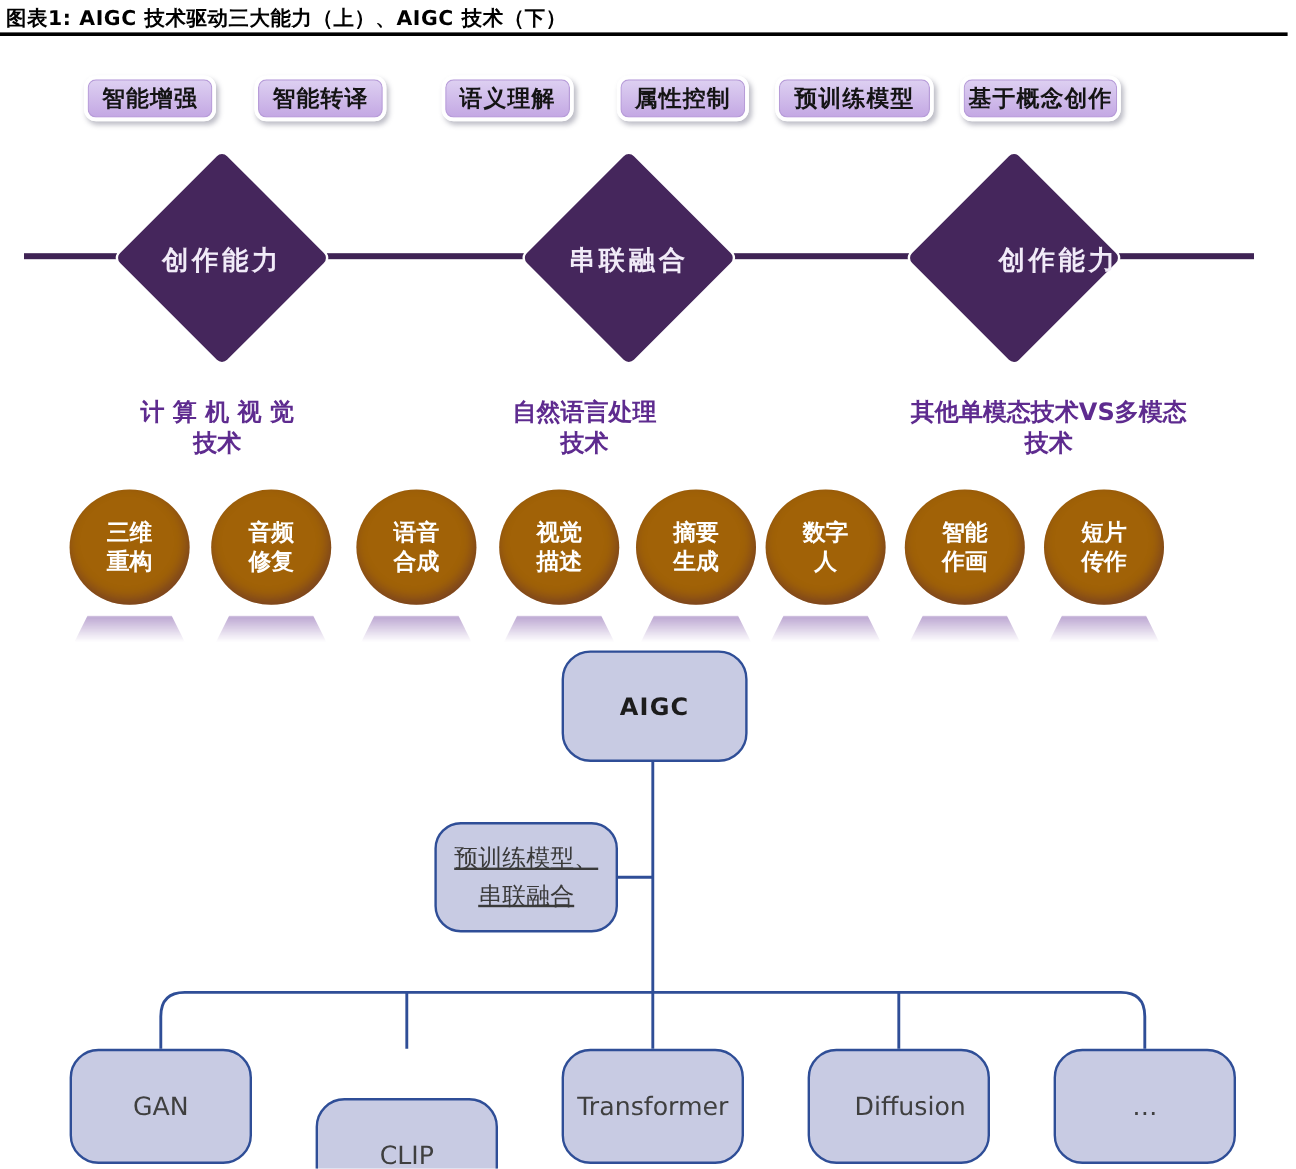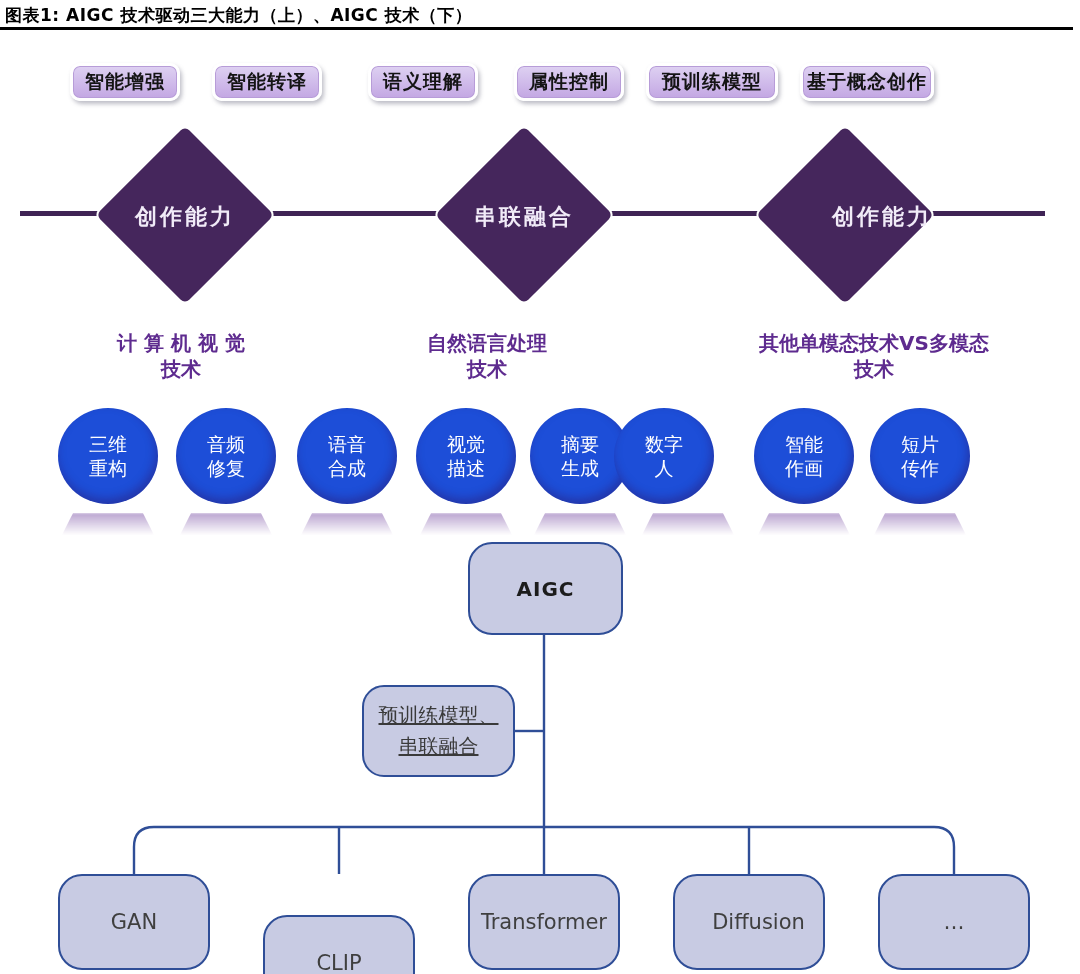--- a/index.html
+++ b/index.html
@@ -18,24 +18,24 @@
   .mainline{position:absolute;left:20px;top:211px;width:1025px;height:5px;background:#3f2355;}
 
   .diamond{position:absolute;top:150px;width:130px;height:130px;background:#45265c;
            border:2px solid #ffffff;border-radius:8px;transform:rotate(45deg);box-sizing:border-box;}
   .diamond-label{position:absolute;top:202px;width:160px;text-align:center;font-size:22px;font-weight:bold;
            color:#f1ebf8;letter-spacing:3px;white-space:nowrap;}
 
   .cat-label{position:absolute;top:330px;text-align:center;font-size:20px;font-weight:bold;
              color:#5e2b8f;line-height:26px;white-space:pre-line;}
 
-  .circle{position:absolute;top:408px;width:100px;height:96px;border-radius:50%;background:#1d4ed8;
+  .circle{position:absolute;top:408px;width:100px;height:96px;border-radius:50%;background:#a16207;
           box-shadow:inset -2px -5px 10px rgba(50,10,80,.35);
           display:flex;align-items:center;justify-content:center;text-align:center;
-          font-size:19px;font-weight:normal;color:#ffffff;line-height:24px;white-space:pre-line;}
+          font-size:19px;font-weight:bold;color:#ffffff;line-height:24px;white-space:pre-line;}
   .refl{position:absolute;top:513px;height:22px;width:92px;
         background:linear-gradient(to bottom,rgba(130,90,170,.55),rgba(255,255,255,0));
         clip-path:polygon(12% 0,88% 0,100% 100%,0 100%);filter:blur(1px);}
 
   .tree-svg{position:absolute;left:0;top:0;width:1080px;height:974px;pointer-events:none;}
 
   .node{position:absolute;background:#c8cbe3;border:2.5px solid #2f4e97;border-radius:24px;
         box-sizing:border-box;display:flex;align-items:center;justify-content:center;
         text-align:center;color:#3d3d3d;}
   .node-root{font-size:20px;font-weight:bold;color:#1c1c1c;letter-spacing:1px;}
@@ -77,21 +77,21 @@
   <div class="circle" style="left:58px;">三维
 重构</div>
   <div class="circle" style="left:176px;">音频
 修复</div>
   <div class="circle" style="left:297px;">语音
 合成</div>
   <div class="circle" style="left:416px;">视觉
 描述</div>
   <div class="circle" style="left:530px;">摘要
 生成</div>
-  <div class="circle" style="left:614px;">数字
+  <div class="circle" style="left:638px;">数字
 人</div>
   <div class="circle" style="left:754px;">智能
 作画</div>
   <div class="circle" style="left:870px;">短片
 传作</div>
 
   <div class="refl" style="left:62px;"></div>
   <div class="refl" style="left:180px;"></div>
   <div class="refl" style="left:301px;"></div>
   <div class="refl" style="left:420px;"></div>

